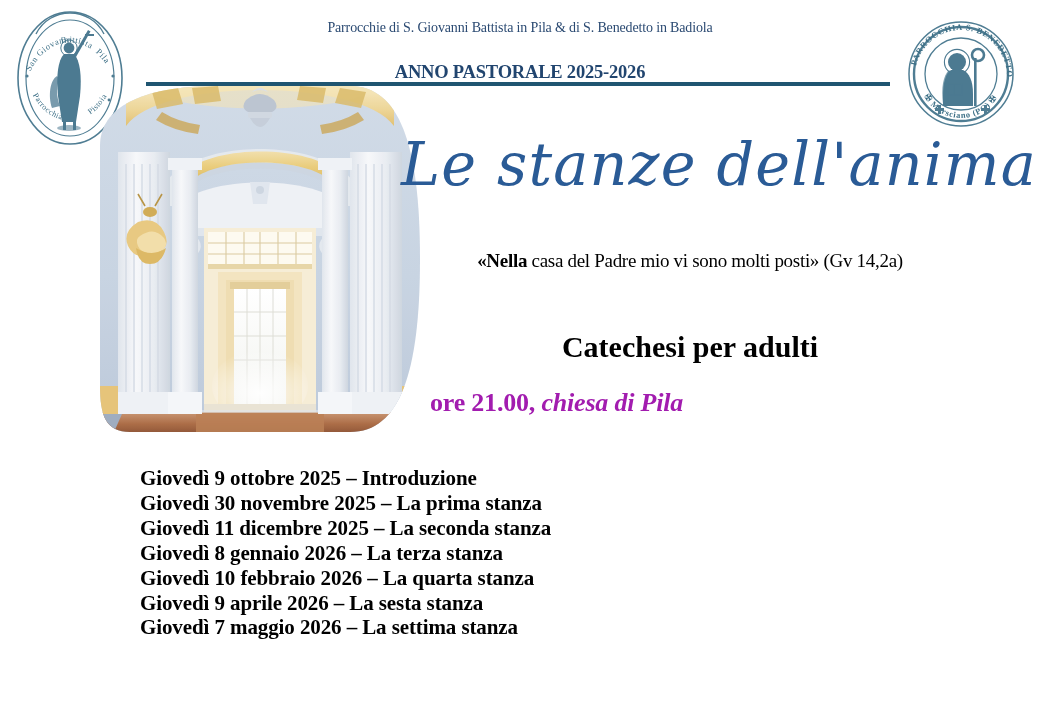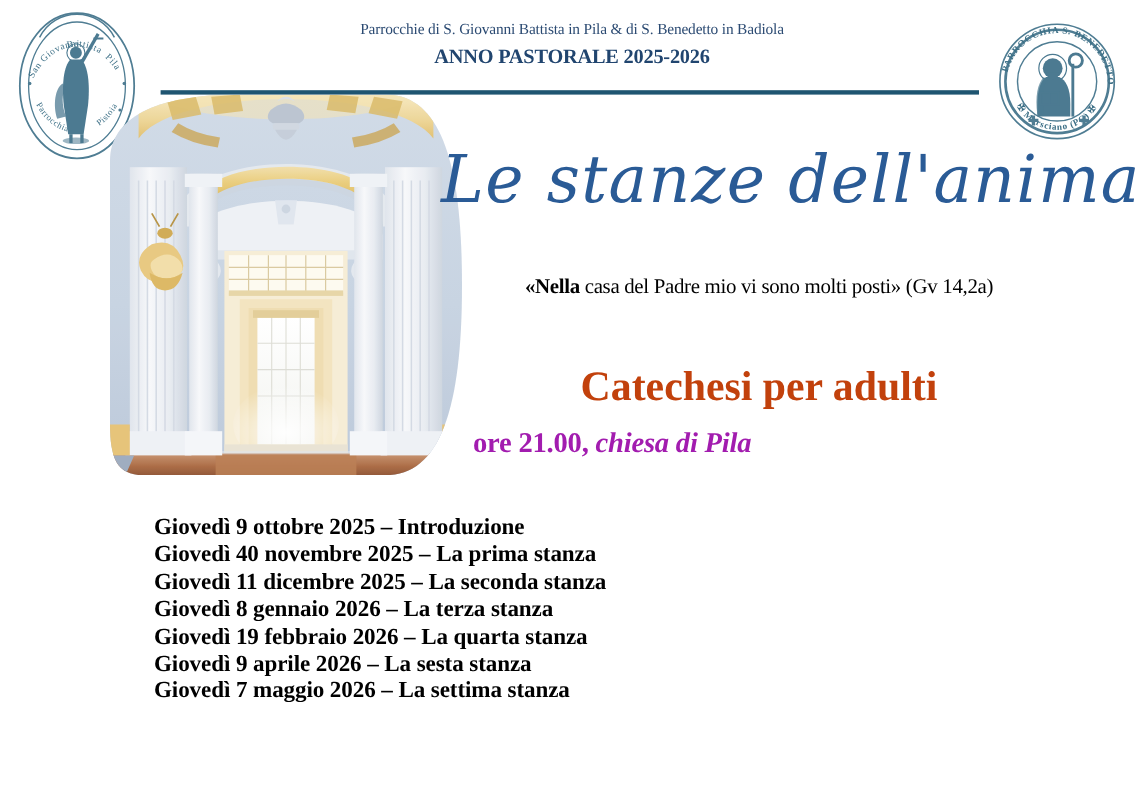--- a/index.html
+++ b/index.html
@@ -43,21 +43,21 @@
     text-align: center;
   }
   #parish-line {
     font-size: 14px;
     color: #2b4a72;
     letter-spacing: -0.15px;
     line-height: 1.2;
     font-family: "Liberation Serif", "DejaVu Serif", serif;
   }
   #pastoral-year {
-    margin-top: 4px;
+    margin-top: 24px;
     font-size: 18.5px;
     font-weight: bold;
     color: #21456f;
     letter-spacing: -0.2px;
     line-height: 1.2;
   }
 
   
   #divider {
     position: absolute;
@@ -114,23 +114,23 @@
   }
   #quote-line .q-strong { font-weight: bold; }
 
   
   #catechesis-heading {
     position: absolute;
     left: 400px;
     top: 330px;
     width: 580px;
     text-align: center;
-    font-size: 38px;
+    font-size: 30px;
     font-weight: bold;
-    color: #c2410c;
+    color: #000000;
     letter-spacing: 0px;
     white-space: nowrap;
   }
 
   
   #time-place {
     position: absolute;
     left: 430px;
     top: 388px;
     width: 560px;
@@ -407,19 +407,19 @@
 <div id="main-title">Le stanze dell'anima</div>
 
 <div id="quote-line"><span class="q-strong">«Nella</span><span> casa del Padre mio vi sono molti posti» (Gv 14,2a)</span></div>
 
 <div id="catechesis-heading">Catechesi per adulti</div>
 
 <div id="time-place"><span>ore 21.00,</span><span class="tp-venue"> chiesa di Pila</span></div>
 
 <div id="schedule">
   <div class="schedule-row">Giovedì 9 ottobre 2025 – Introduzione</div>
-  <div class="schedule-row">Giovedì 40 novembre 2025 – La prima stanza</div>
+  <div class="schedule-row">Giovedì 30 novembre 2025 – La prima stanza</div>
   <div class="schedule-row">Giovedì 11 dicembre 2025 – La seconda stanza</div>
   <div class="schedule-row">Giovedì 8 gennaio 2026 – La terza stanza</div>
-  <div class="schedule-row">Giovedì 19 febbraio 2026 – La quarta stanza</div>
+  <div class="schedule-row">Giovedì 10 febbraio 2026 – La quarta stanza</div>
   <div class="schedule-row">Giovedì 9 aprile 2026 – La sesta stanza</div>
   <div class="schedule-row">Giovedì 7 maggio 2026 – La settima stanza</div>
 </div>
 
 </body></html>

